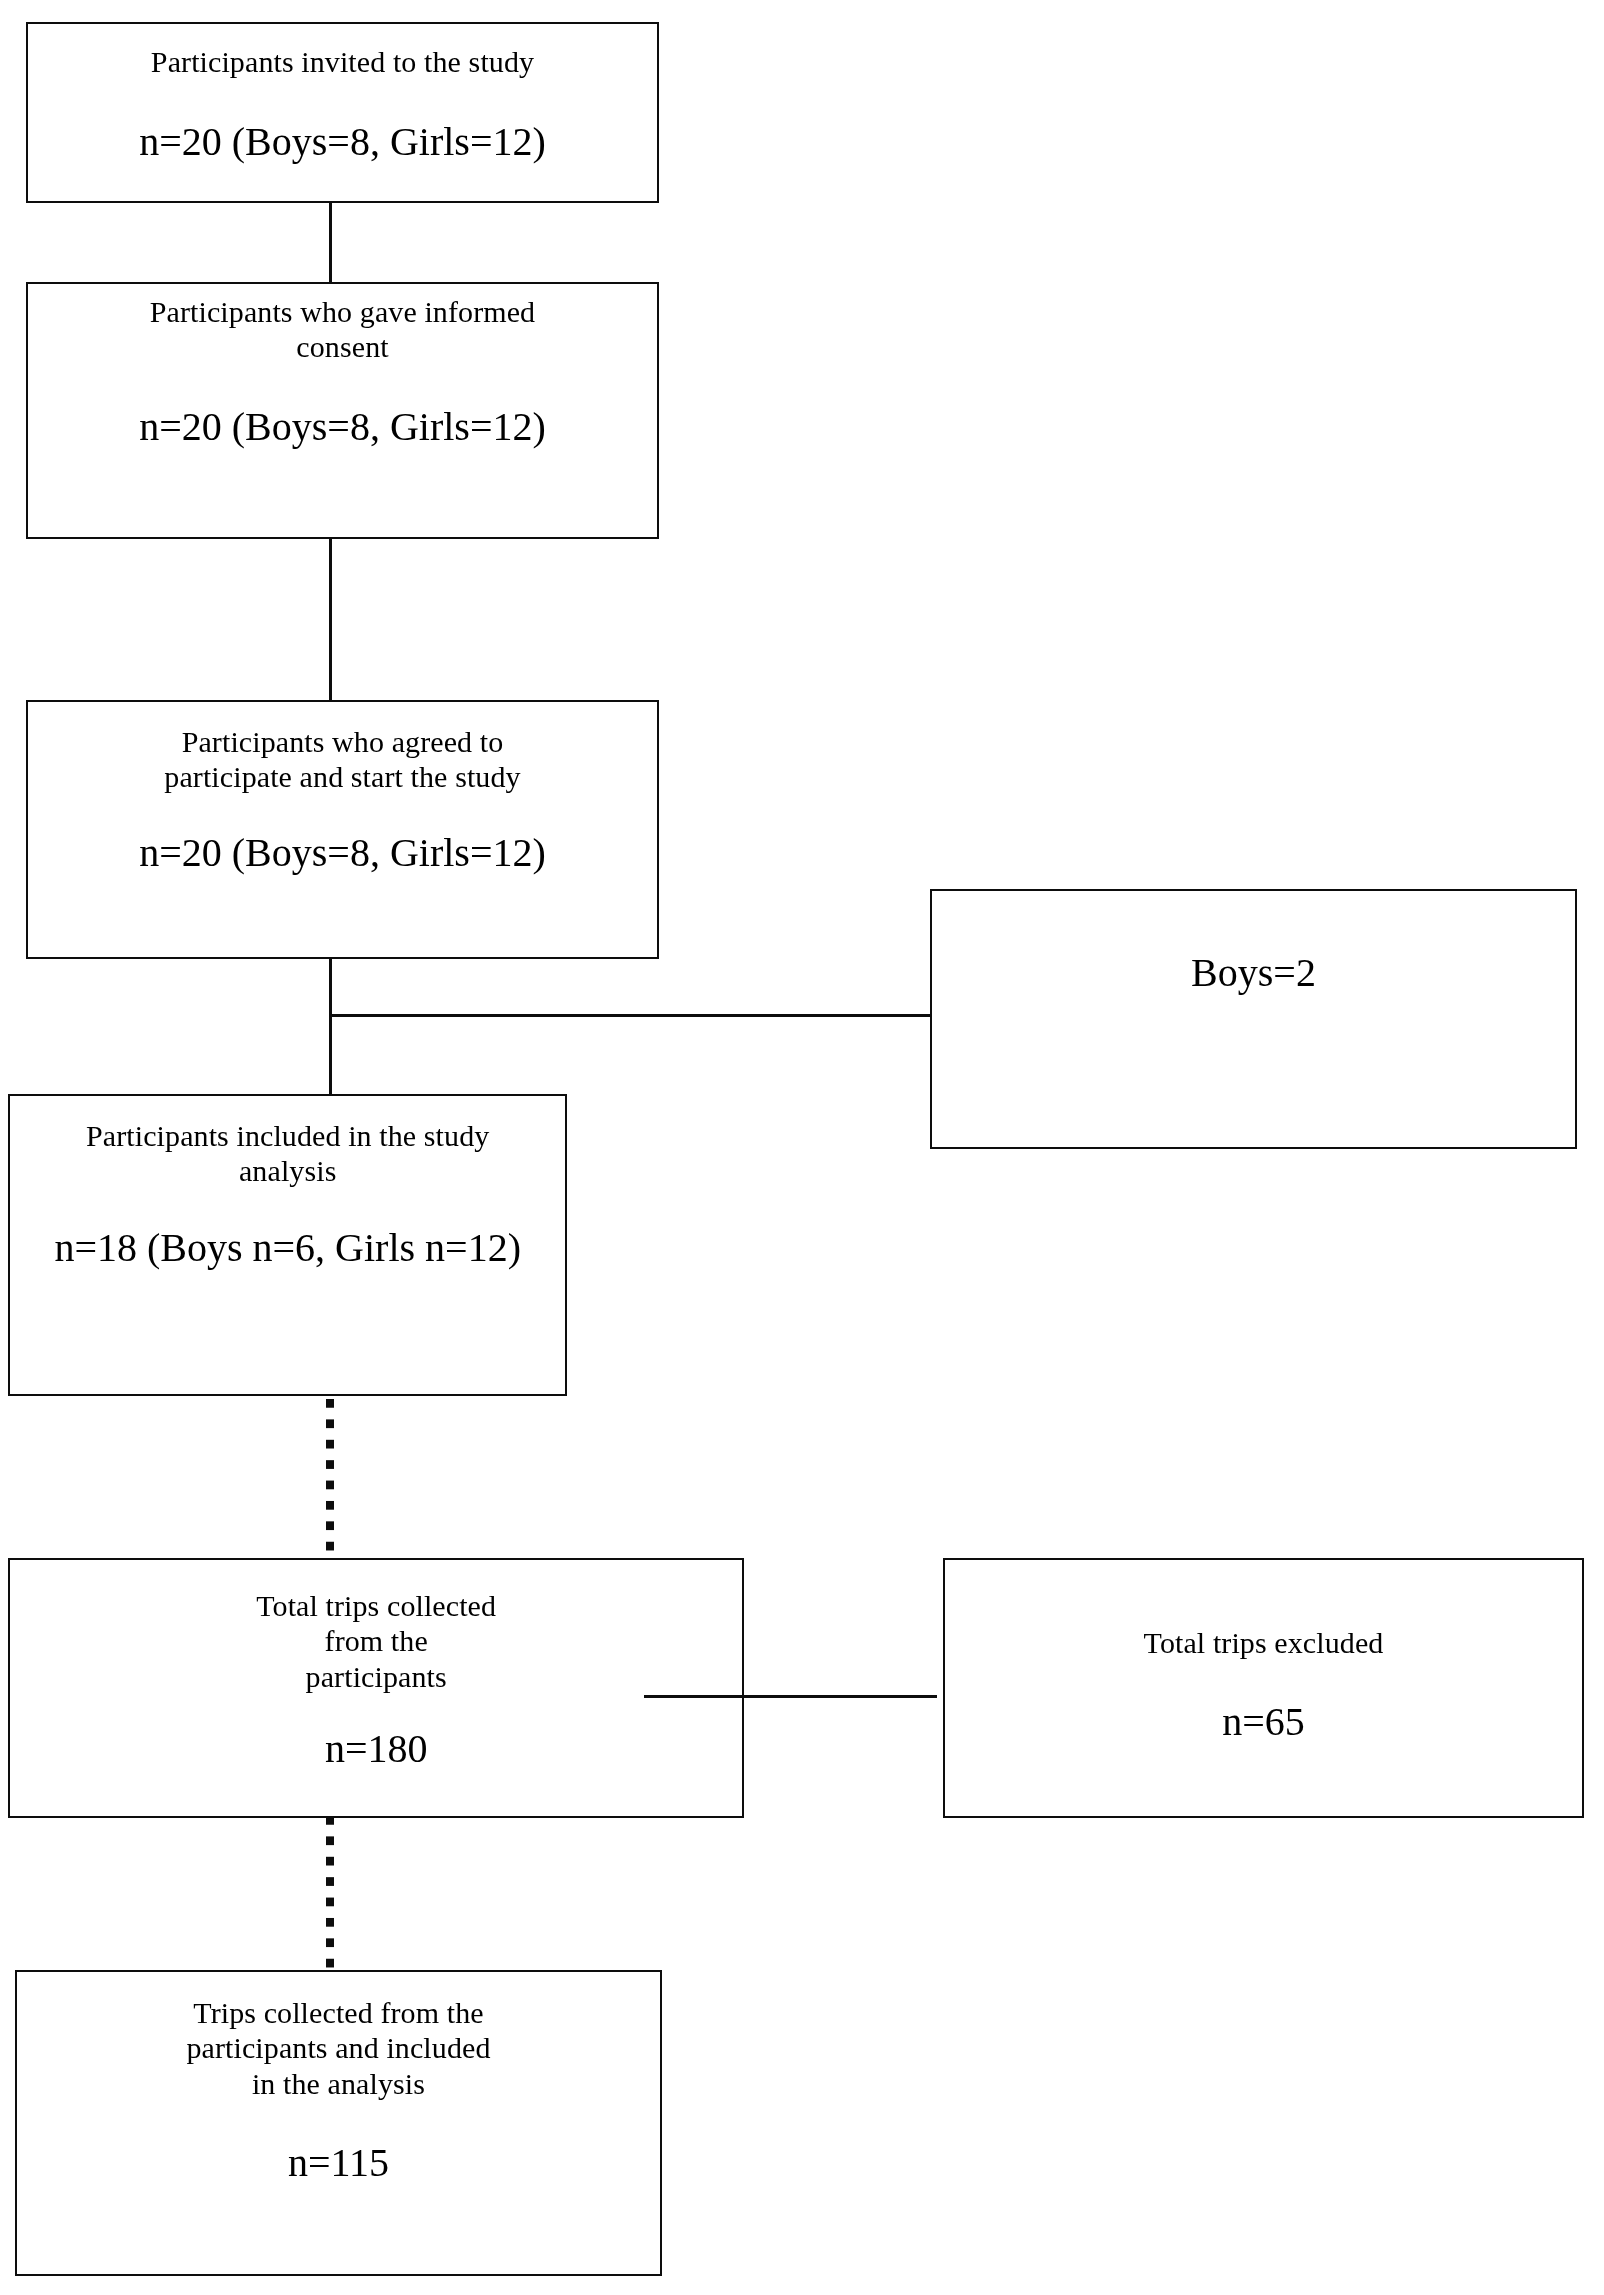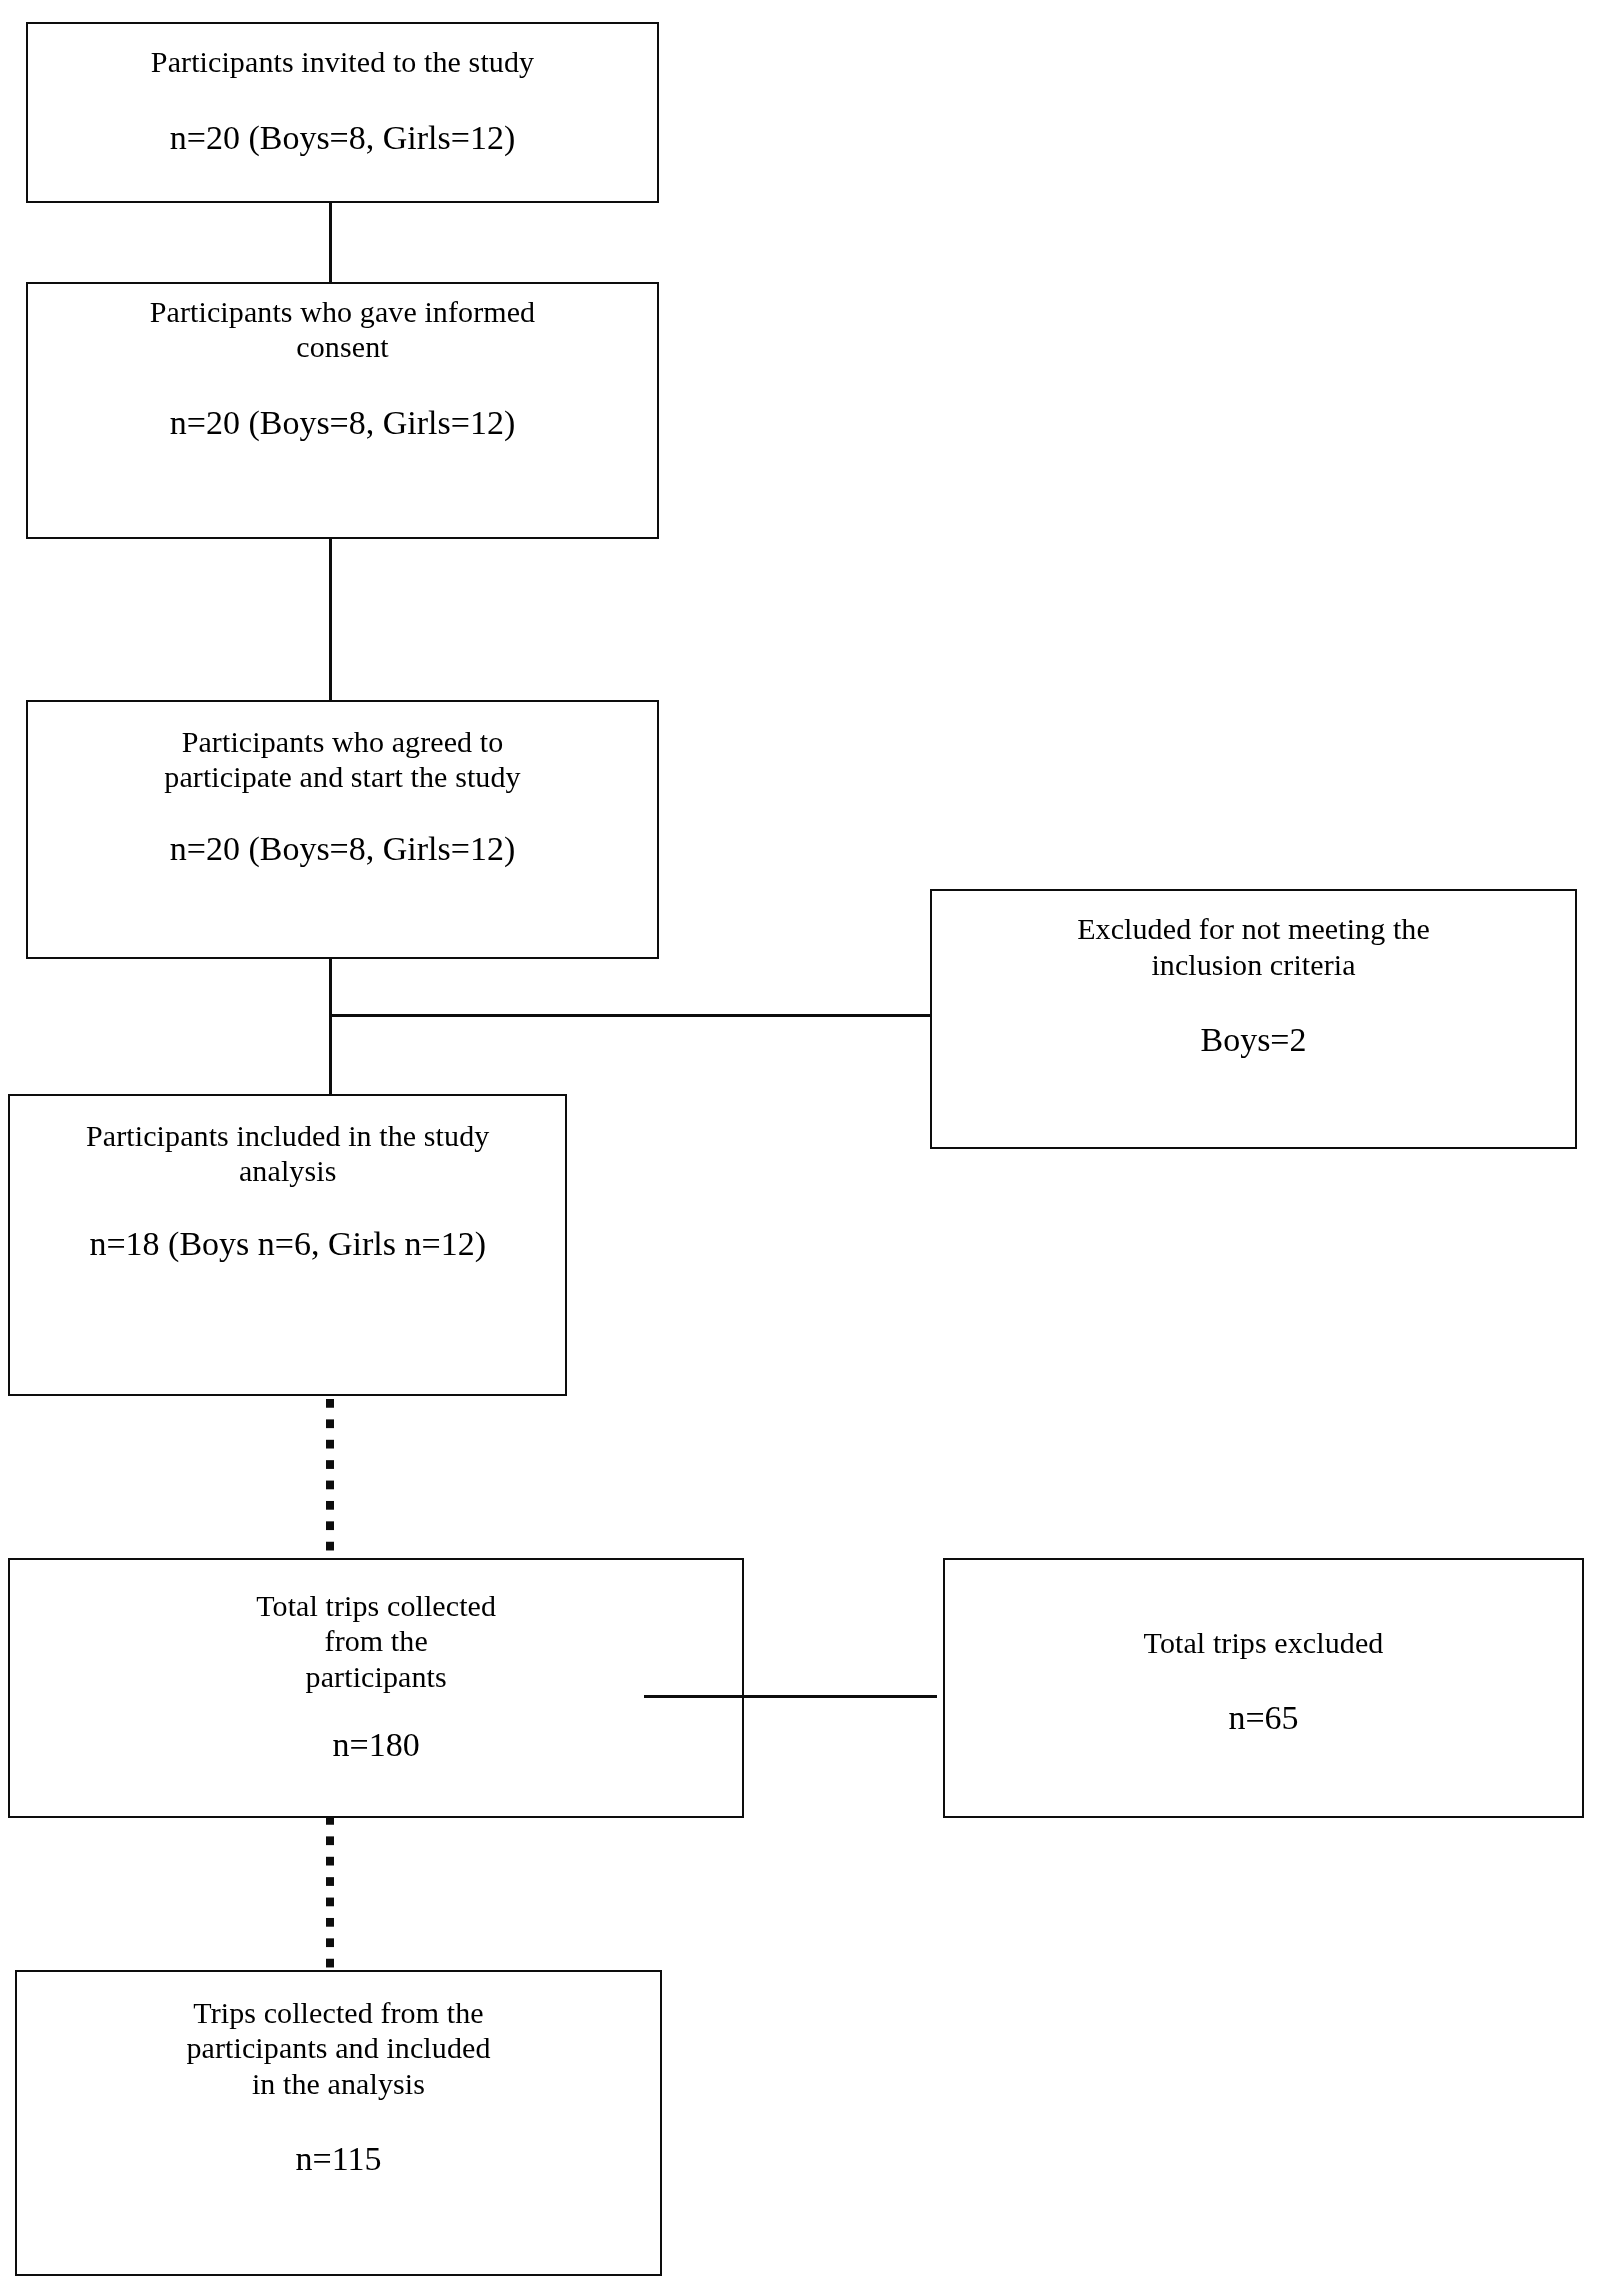--- a/index.html
+++ b/index.html
@@ -32,21 +32,21 @@
     width: 100%;
     display: block;
   }
   .node .title {
     font-size: 30px;
     line-height: 1.18;
     letter-spacing: 0.1px;
     white-space: pre-line;
   }
   .node .count {
-    font-size: 34px;
+    font-size: 40px;
     line-height: 1.18;
     white-space: pre-line;
   }
   
   .conn-v {
     position: absolute;
     background: #0d0d0d;
     width: 3.4px;
   }
   .conn-h {
@@ -104,24 +104,20 @@
     <div class="lines" style="margin-top:34px;">
       <div class="count">n=20 (Boys=8, Girls=12)</div>
     </div>
   </div>
 
   <div class="conn-v" style="left:329px; top:957px; height:140px;"></div>
 
   <div class="conn-h" style="left:329px; top:1014px; width:602px;"></div>
 
   <div class="node" style="left:930px; top:889px; width:647px; height:260px; padding-top:20.4px;">
-    <div class="lines">
-      <div class="title">Excluded for not meeting the
-inclusion criteria</div>
-    </div>
     <div class="lines" style="margin-top:38px;">
       <div class="count">Boys=2</div>
     </div>
   </div>
 
   <div class="node" style="left:8.2px; top:1094px; width:559px; height:302px; padding-top:22px;">
     <div class="lines">
       <div class="title">Participants included in the study
 analysis</div>
     </div>

